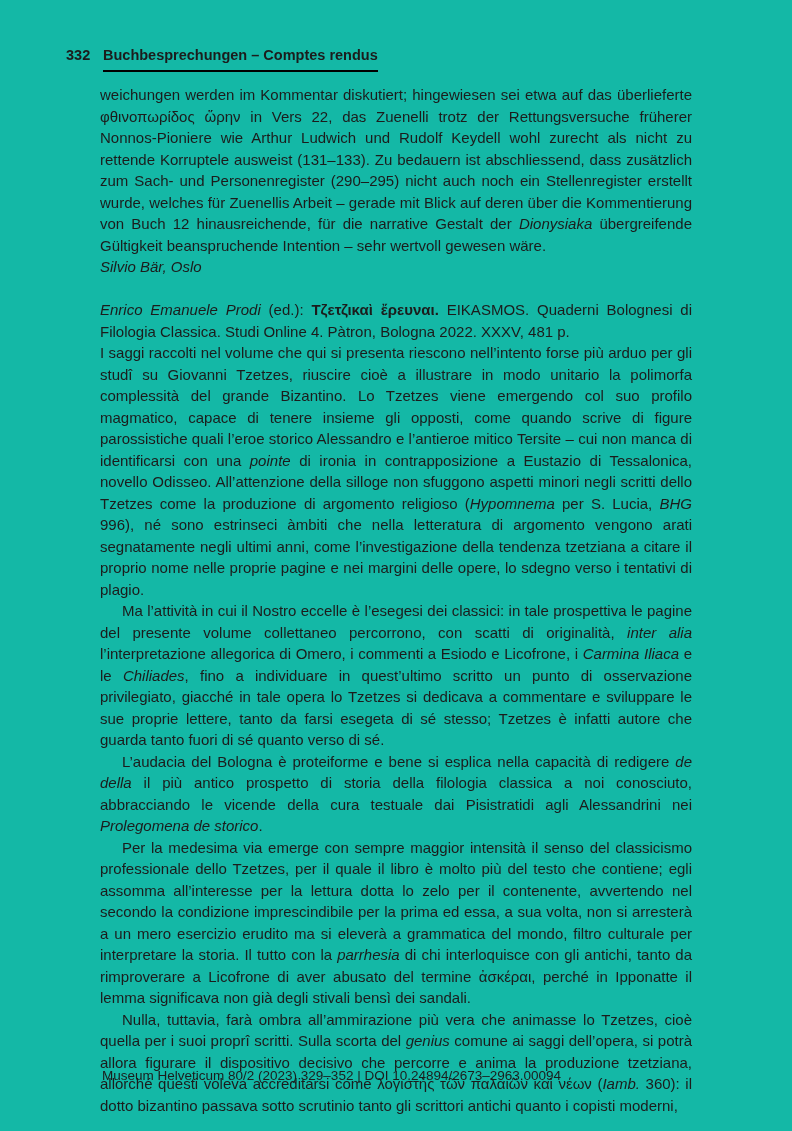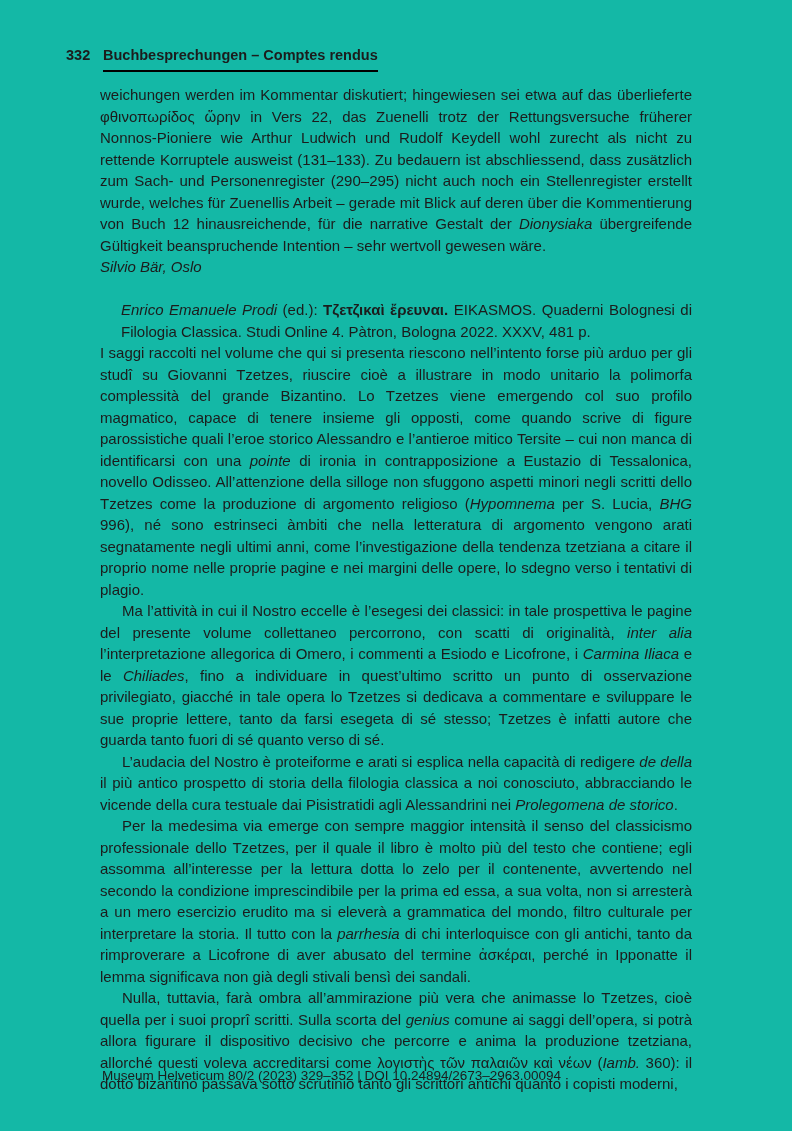--- a/index.html
+++ b/index.html
@@ -47,21 +47,20 @@
   }
   .para {
     margin: 0;
     padding: 0;
   }
   .para.right {
     text-align: left;
   }
   .para.space-before {
     margin-top: 21.5px;
-    margin-left: 21px;
   }
   .para.indent {
     text-indent: 22px;
   }
   .it { font-style: italic; }
   .bd { font-weight: bold; }
   .page-footer {
     position: absolute;
     left: 102px;
     bottom: 47px;
@@ -78,21 +77,21 @@
   <div class="page-header">
     <span class="page-number">332</span><span class="running-title">Buchbesprechungen – Comptes rendus</span>
   </div>
 
   <div class="content">
       <p class="para"><span>weichungen werden im Kommentar diskutiert; hingewiesen sei etwa auf das überlieferte φθινοπωρίδος ὥρην in Vers 22, das Zuenelli trotz der Rettungsversuche früherer Nonnos-Pioniere wie Arthur Ludwich und Rudolf Keydell wohl zurecht als nicht zu rettende Korruptele ausweist (131–133). Zu bedauern ist abschliessend, dass zusätzlich zum Sach- und Personenregister (290–295) nicht auch noch ein Stellenregister erstellt wurde, welches für Zuenellis Arbeit – gerade mit Blick auf deren über die Kommentierung von Buch 12 hinausreichende, für die narrative Gestalt der </span><span class="it">Dionysiaka</span><span> übergreifende Gültigkeit beanspruchende Intention – sehr wertvoll gewesen wäre.</span></p>
       <p class="para right"><span class="it">Silvio Bär, Oslo</span></p>
       <p class="para space-before"><span class="it">Enrico Emanuele Prodi</span><span> (ed.): </span><span class="bd">Τζετζικαὶ ἔρευναι.</span><span> EIKASMOS. Quaderni Bolognesi di Filologia Classica. Studi Online 4. Pàtron, Bologna 2022. XXXV, 481 p.</span></p>
       <p class="para"><span>I saggi raccolti nel volume che qui si presenta riescono nell’intento forse più arduo per gli studî su Giovanni Tzetzes, riuscire cioè a illustrare in modo unitario la polimorfa complessità del grande Bizantino. Lo Tzetzes viene emergendo col suo profilo magmatico, capace di tenere insieme gli opposti, come quando scrive di figure parossistiche quali l’eroe storico Alessandro e l’antieroe mitico Tersite – cui non manca di identificarsi con una </span><span class="it">pointe</span><span> di ironia in contrapposizione a Eustazio di Tessalonica, novello Odisseo. All’attenzione della silloge non sfuggono aspetti minori negli scritti dello Tzetzes come la produzione di argomento religioso (</span><span class="it">Hypomnema</span><span> per S. Lucia, </span><span class="it">BHG</span><span> 996), né sono estrinseci àmbiti che nella letteratura di argomento vengono arati segnatamente negli ultimi anni, come l’investigazione della tendenza tzetziana a citare il proprio nome nelle proprie pagine e nei margini delle opere, lo sdegno verso i tentativi di plagio.</span></p>
       <p class="para indent"><span>Ma l’attività in cui il Nostro eccelle è l’esegesi dei classici: in tale prospettiva le pagine del presente volume collettaneo percorrono, con scatti di originalità, </span><span class="it">inter alia</span><span> l’interpretazione allegorica di Omero, i commenti a Esiodo e Licofrone, i </span><span class="it">Carmina Iliaca</span><span> e le </span><span class="it">Chiliades</span><span>, fino a individuare in quest’ultimo scritto un punto di osservazione privilegiato, giacché in tale opera lo Tzetzes si dedicava a commentare e sviluppare le sue proprie lettere, tanto da farsi esegeta di sé stesso; Tzetzes è infatti autore che guarda tanto fuori di sé quanto verso di sé.</span></p>
-      <p class="para indent"><span>L’audacia del Nostro è proteiforme e arati si esplica nella capacità di redigere </span><span class="it">de della</span><span> il più antico prospetto di storia della filologia classica a noi conosciuto, abbracciando le vicende della cura testuale dai Pisistratidi agli Alessandrini nei </span><span class="it">Prolegomena de storico</span><span>.</span></p>
+      <p class="para indent"><span>L’audacia del Bologna è proteiforme e bene si esplica nella capacità di redigere </span><span class="it">de della</span><span> il più antico prospetto di storia della filologia classica a noi conosciuto, abbracciando le vicende della cura testuale dai Pisistratidi agli Alessandrini nei </span><span class="it">Prolegomena de storico</span><span>.</span></p>
       <p class="para indent"><span>Per la medesima via emerge con sempre maggior intensità il senso del classicismo professionale dello Tzetzes, per il quale il libro è molto più del testo che contiene; egli assomma all’interesse per la lettura dotta lo zelo per il contenente, avvertendo nel secondo la condizione imprescindibile per la prima ed essa, a sua volta, non si arresterà a un mero esercizio erudito ma si eleverà a grammatica del mondo, filtro culturale per interpretare la storia. Il tutto con la </span><span class="it">parrhesia</span><span> di chi interloquisce con gli antichi, tanto da rimproverare a Licofrone di aver abusato del termine ἀσκέραι, perché in Ipponatte il lemma significava non già degli stivali bensì dei sandali.</span></p>
       <p class="para indent"><span>Nulla, tuttavia, farà ombra all’ammirazione più vera che animasse lo Tzetzes, cioè quella per i suoi proprî scritti. Sulla scorta del </span><span class="it">genius</span><span> comune ai saggi dell’opera, si potrà allora figurare il dispositivo decisivo che percorre e anima la produzione tzetziana, allorché questi voleva accreditarsi come λογιστὴς τῶν παλαιῶν καὶ νέων (</span><span class="it">Iamb.</span><span> 360): il dotto bizantino passava sotto scrutinio tanto gli scrittori antichi quanto i copisti moderni,</span></p>
     </div>
 
   <div class="page-footer">
     <span>Museum Helveticum 80/2 (2023) 329–352 | DOI 10.24894/2673–2963.00094</span>
   </div>
 
 </div>
 

